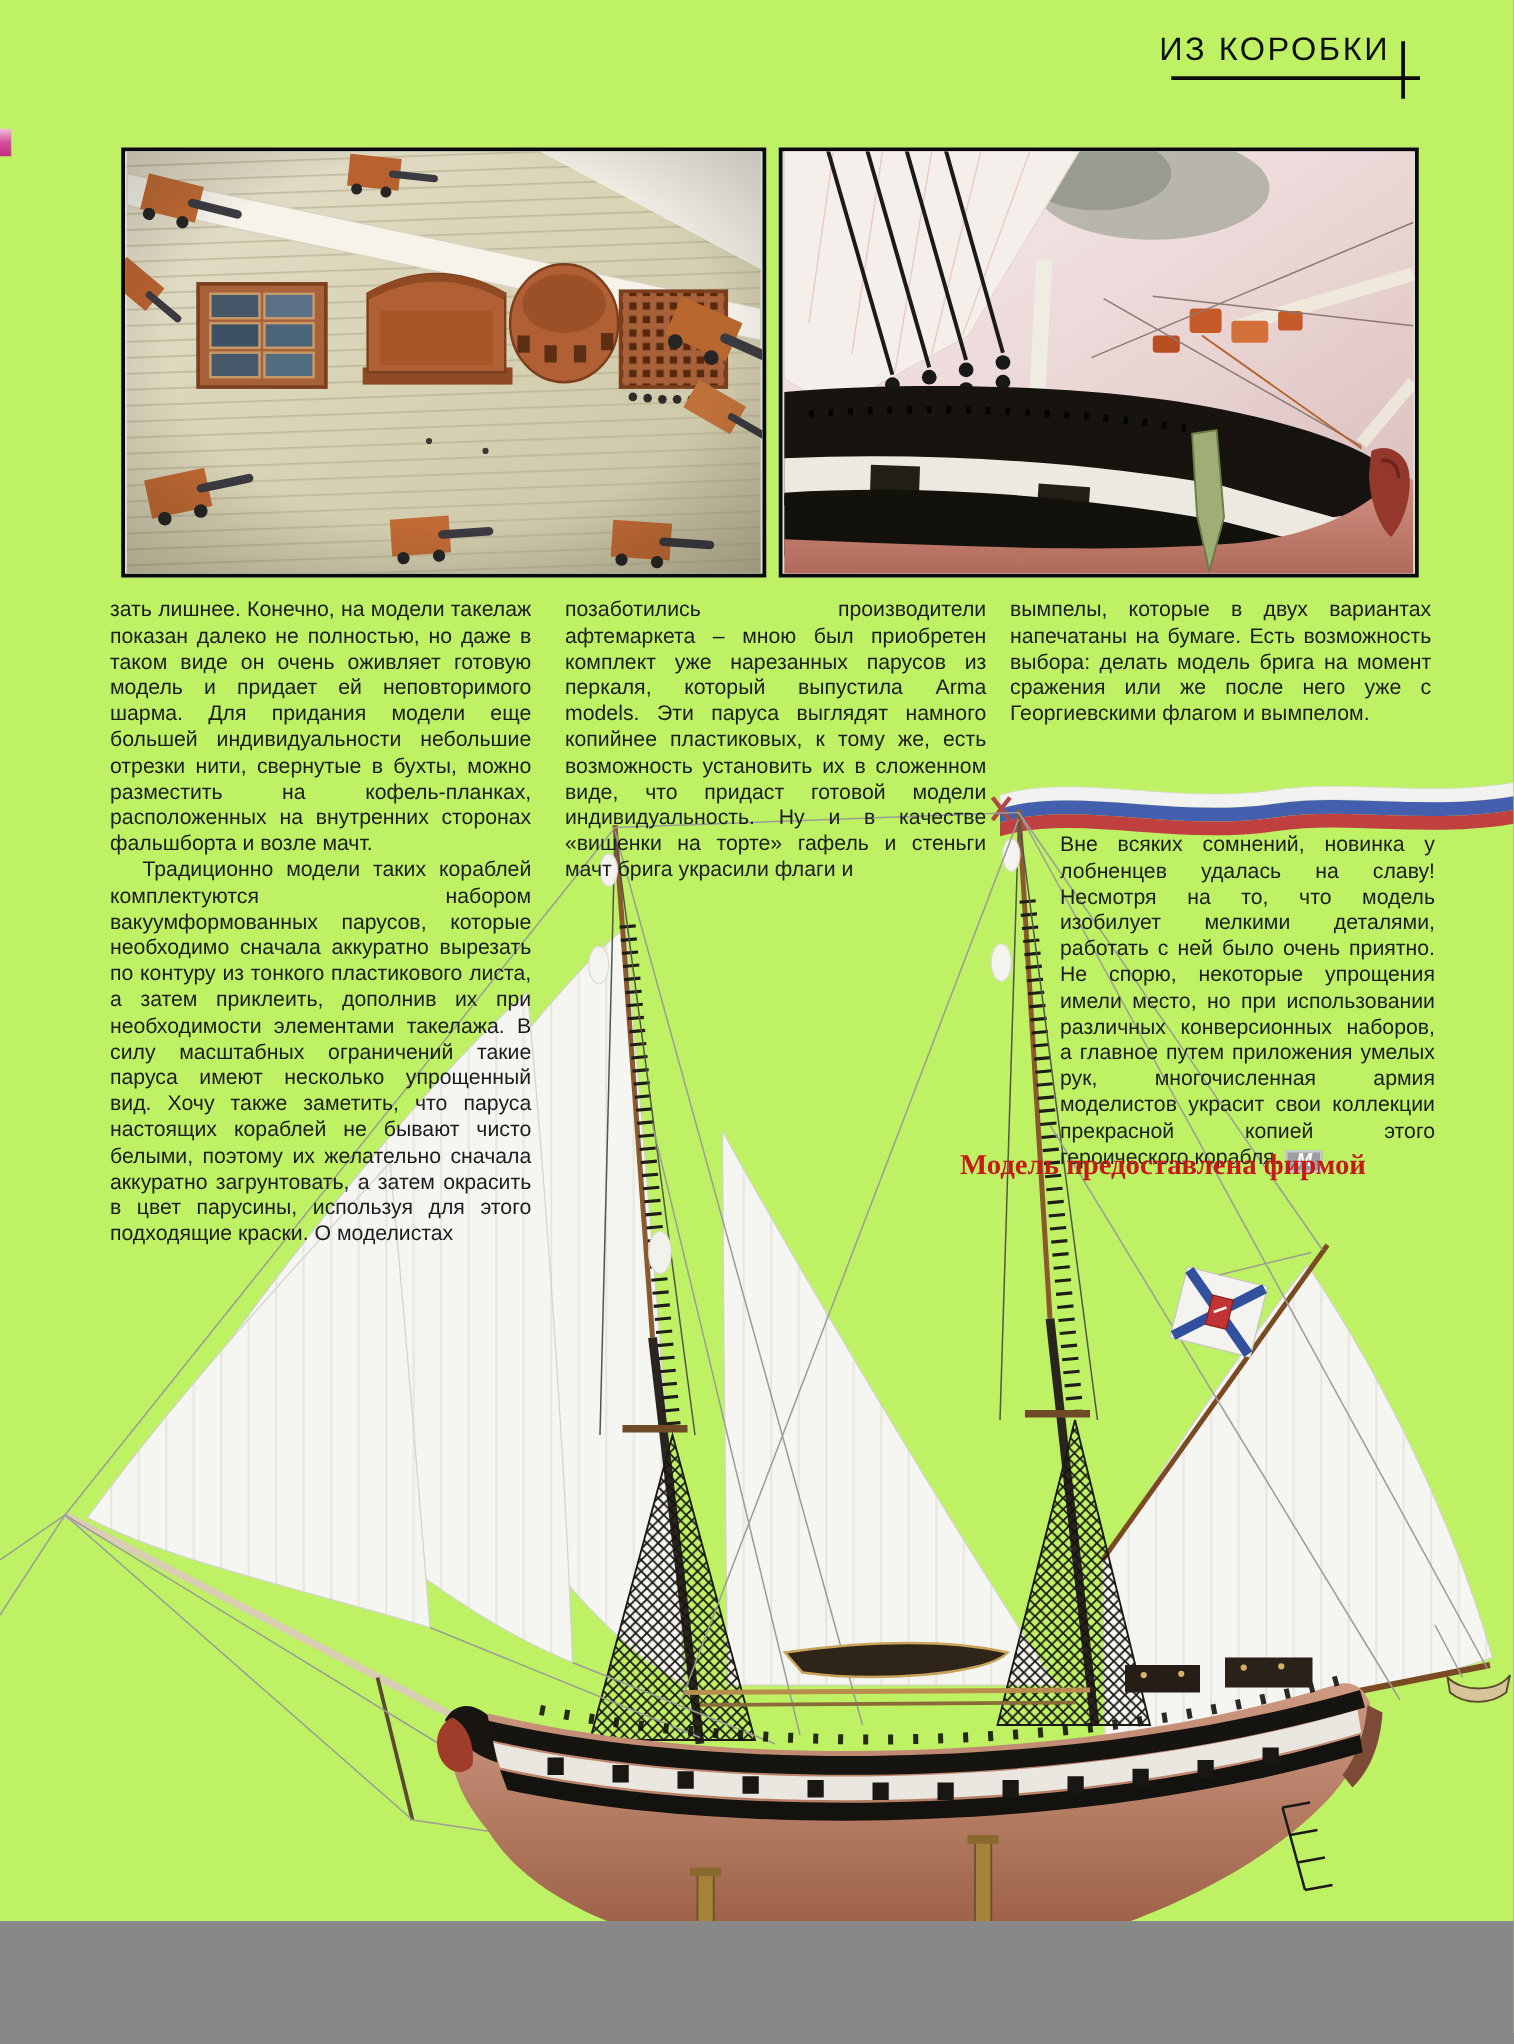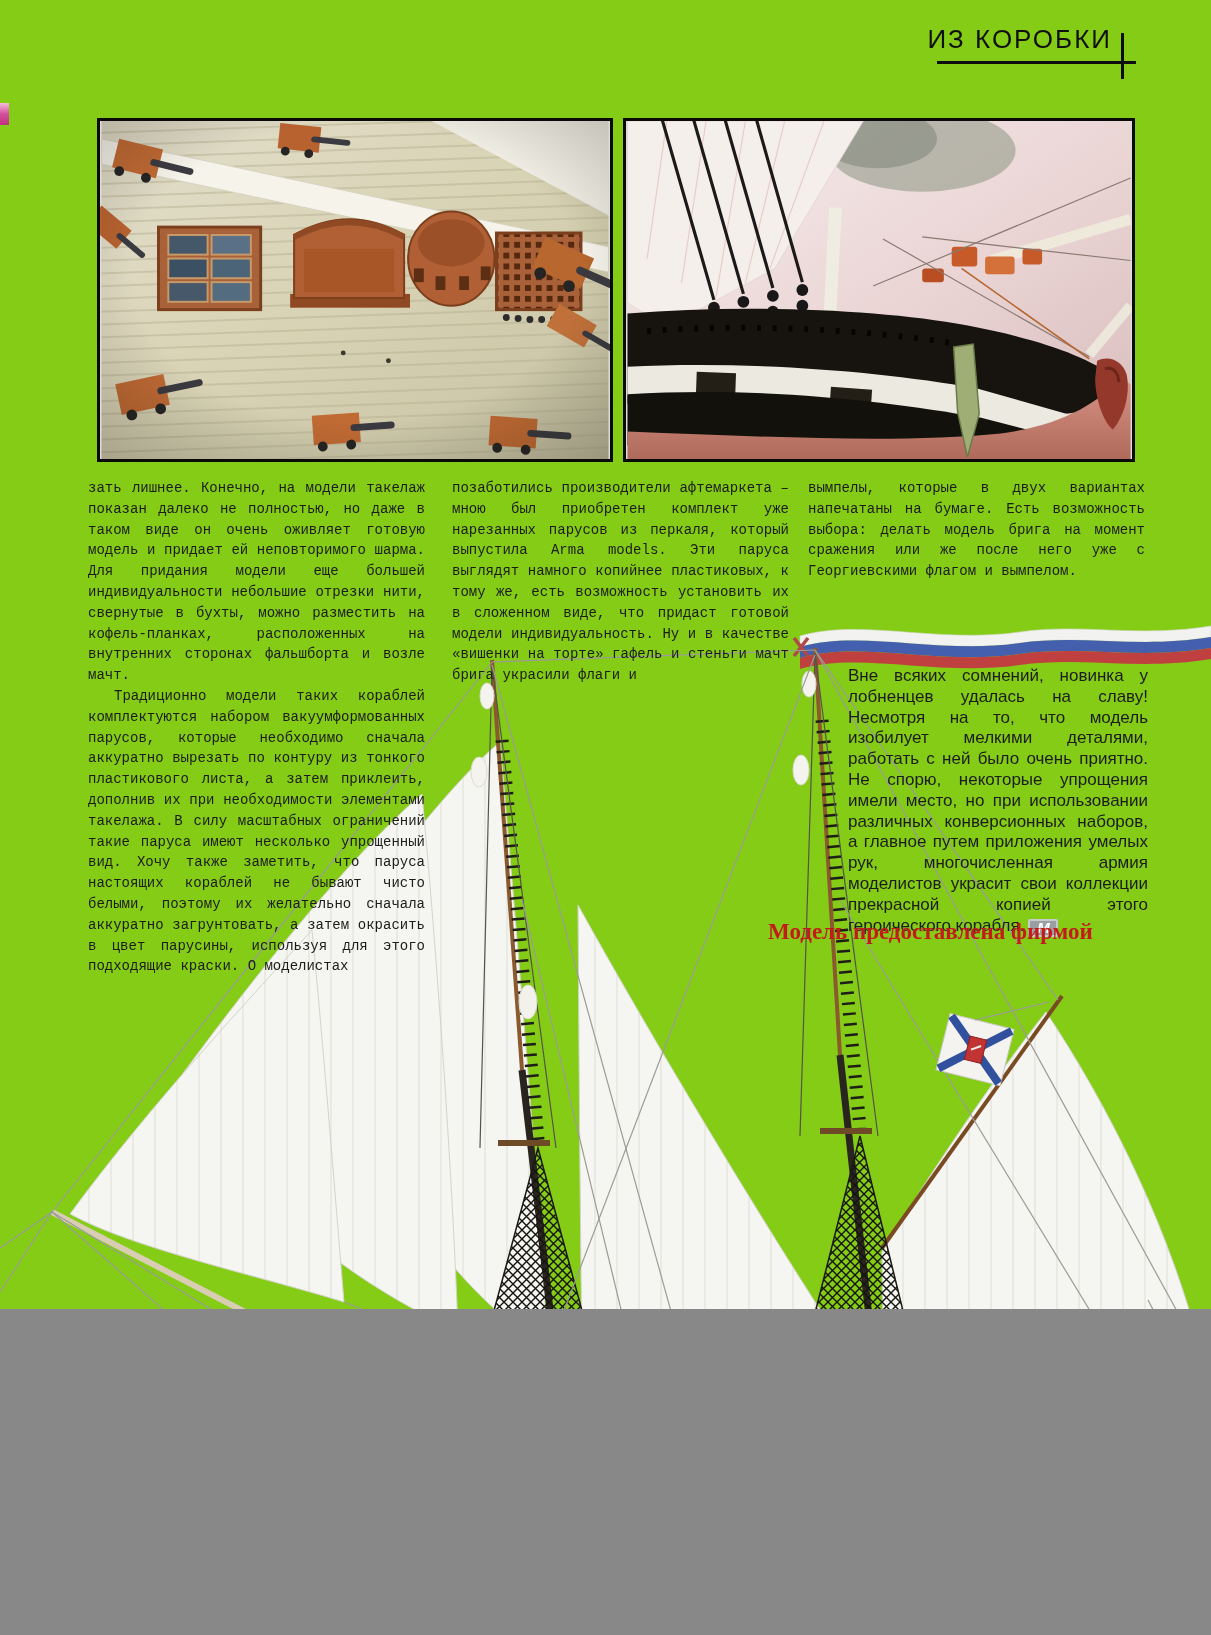--- a/index.html
+++ b/index.html
@@ -1,31 +1,31 @@
 <!DOCTYPE html>
 <html lang="ru"><head>
 <meta charset="utf-8">
 <style>
   html,body{margin:0;padding:0;background:#888;}
-  .page{position:relative;width:1211px;height:1309px;background:#84cc16;
+  .page{position:relative;width:1211px;height:1537px;background:#bef264;
         font-family:"Liberation Sans",sans-serif;color:#1b1b1b;overflow:hidden;margin:0 auto;}
   
   .section-label{position:absolute;top:24px;right:99px;font-size:26px;letter-spacing:2px;
         color:#101010;white-space:nowrap;}
   .hrule{position:absolute;left:937px;top:61px;width:199px;height:3px;background:#0d0d0d;}
   .vrule{position:absolute;left:1121px;top:33px;width:3px;height:46px;background:#0d0d0d;}
   
   .regmark{position:absolute;left:0;top:103px;width:9px;height:22px;
         background:linear-gradient(#f2bcd8,#d44f9c,#c03080);}
   
   .photo{position:absolute;border:3px solid #0a0a0a;overflow:hidden;z-index:2;background:#ddd;}
   .photo svg{display:block;}
   
-  .col{position:absolute;width:337px;font-size:14px;line-height:20.8px;text-align:justify;
-        color:#1c1c1c;z-index:3;font-family:Liberation Mono, monospace;}
+  .col{position:absolute;width:337px;font-size:17px;line-height:20.8px;text-align:justify;
+        color:#1c1c1c;z-index:3;}
   .col p{margin:0;}
   .col p.indent{text-indent:26px;}
   .wrapblock{position:absolute;left:848px;top:666px;width:300px;font-size:17px;line-height:20.8px;
         text-align:justify;color:#1c1c1c;z-index:3;}
   .mlogo{display:inline-block;width:30px;height:18px;background:#9b9fa1;color:#fff;
         font-weight:bold;font-style:italic;font-size:15px;line-height:18px;text-align:center;
         box-shadow:inset 0 0 0 2px #c6cacc;border-radius:2px;vertical-align:-2px;margin-left:4px;}
   .credit{position:absolute;right:63px;top:920px;width:380px;text-align:left;z-index:3;
         font-family:"Liberation Serif",serif;font-weight:bold;font-size:23px;line-height:24px;color:#c41a1a;}
   

